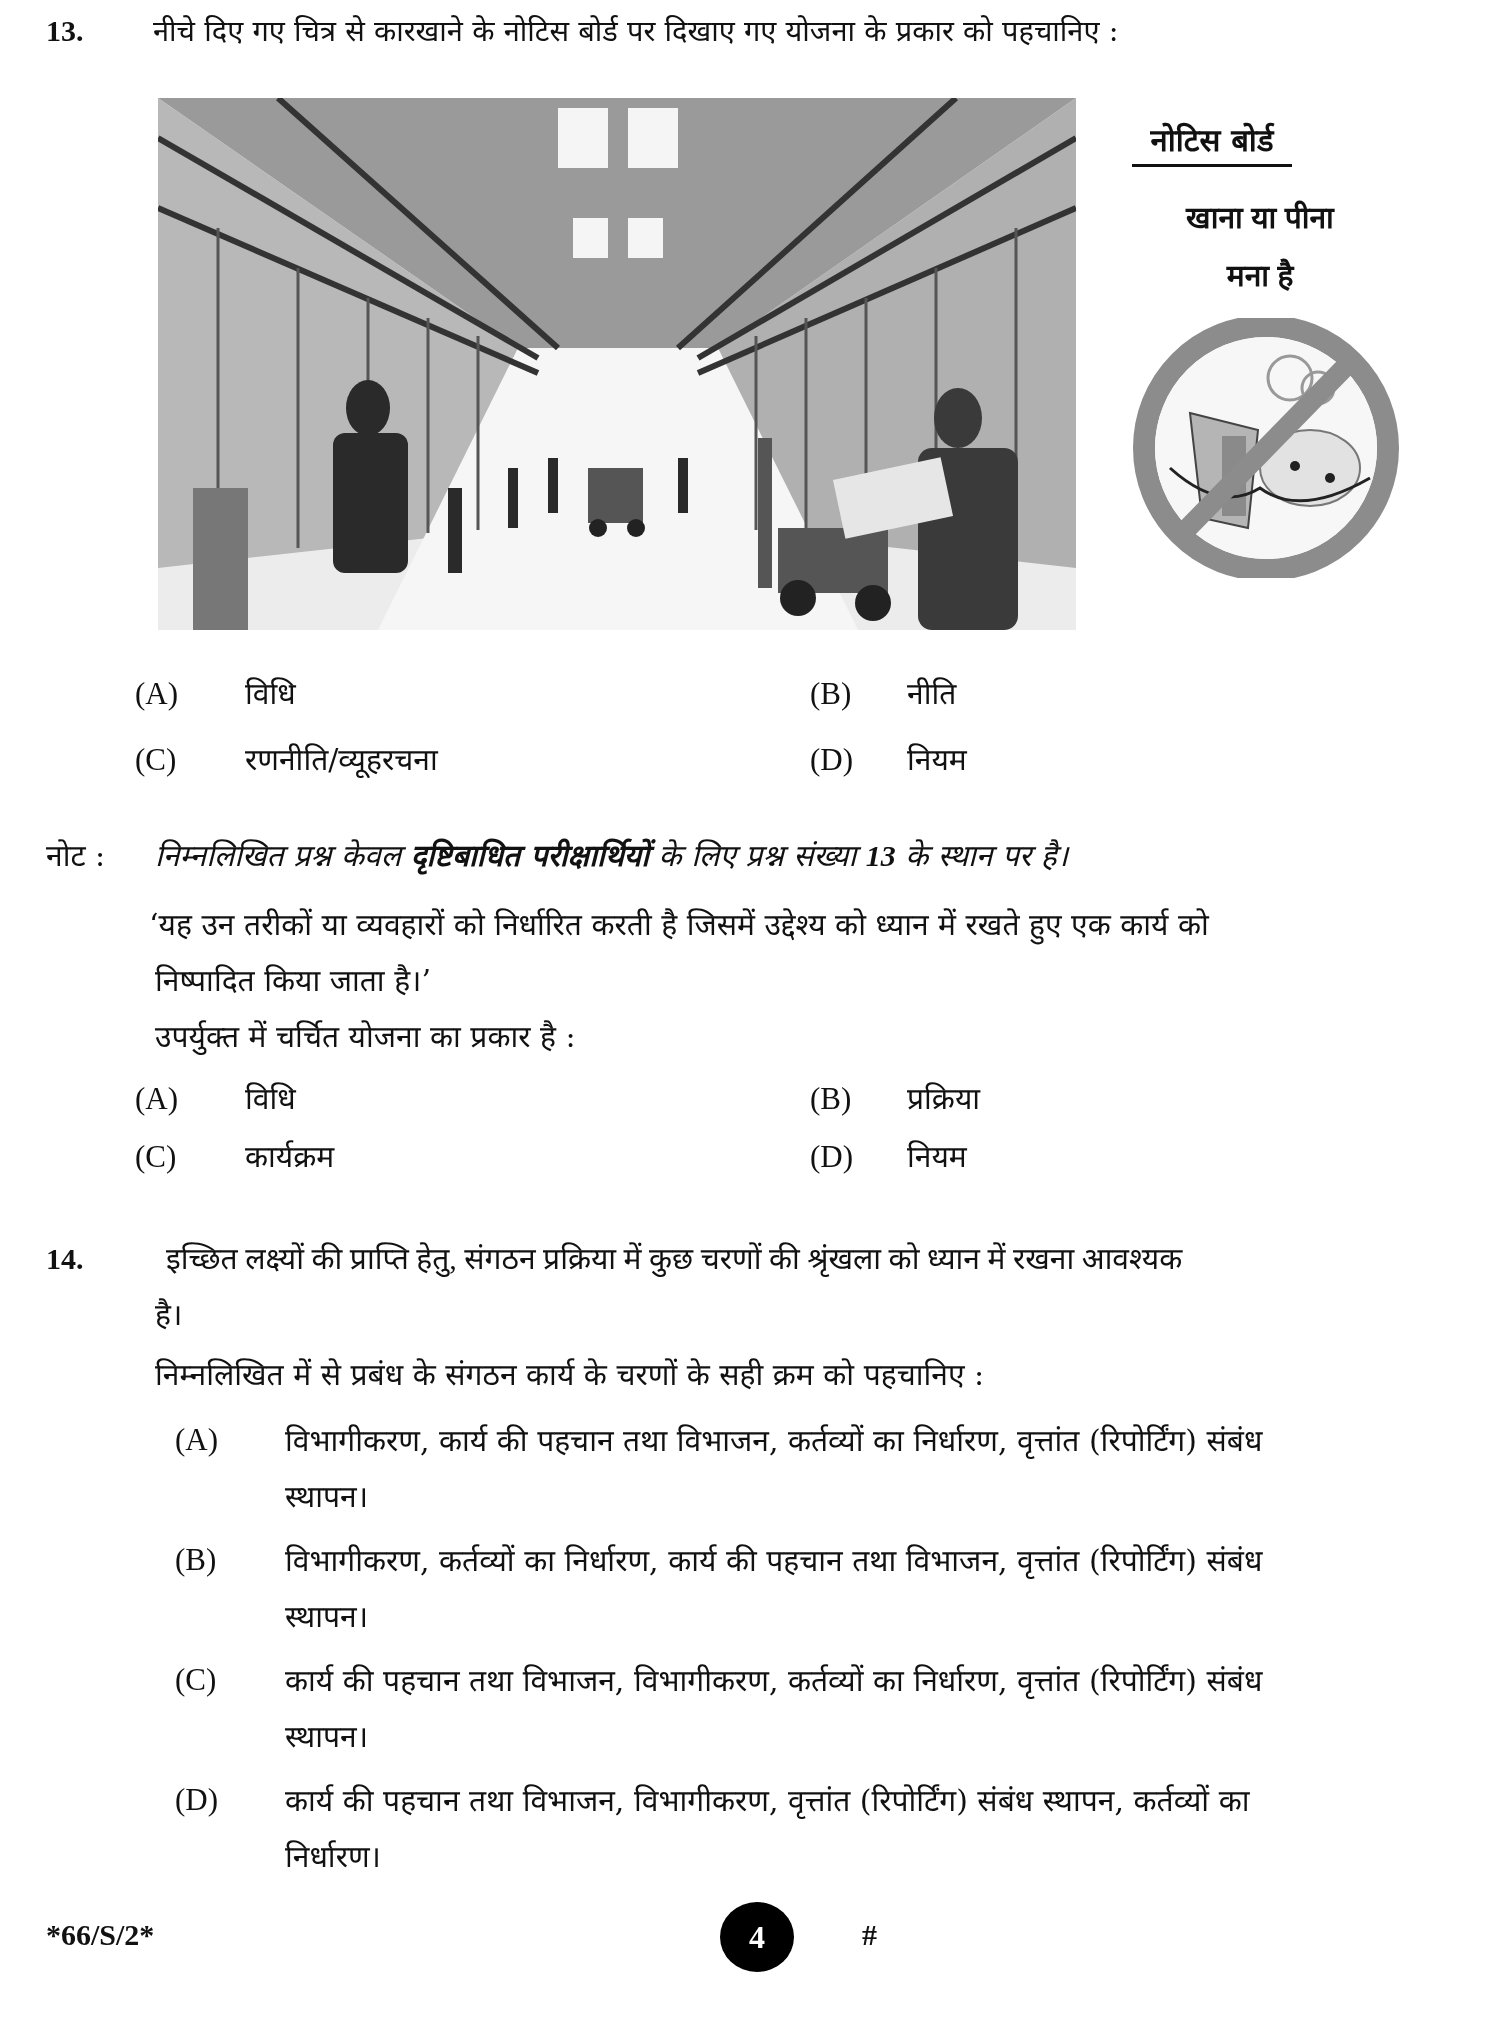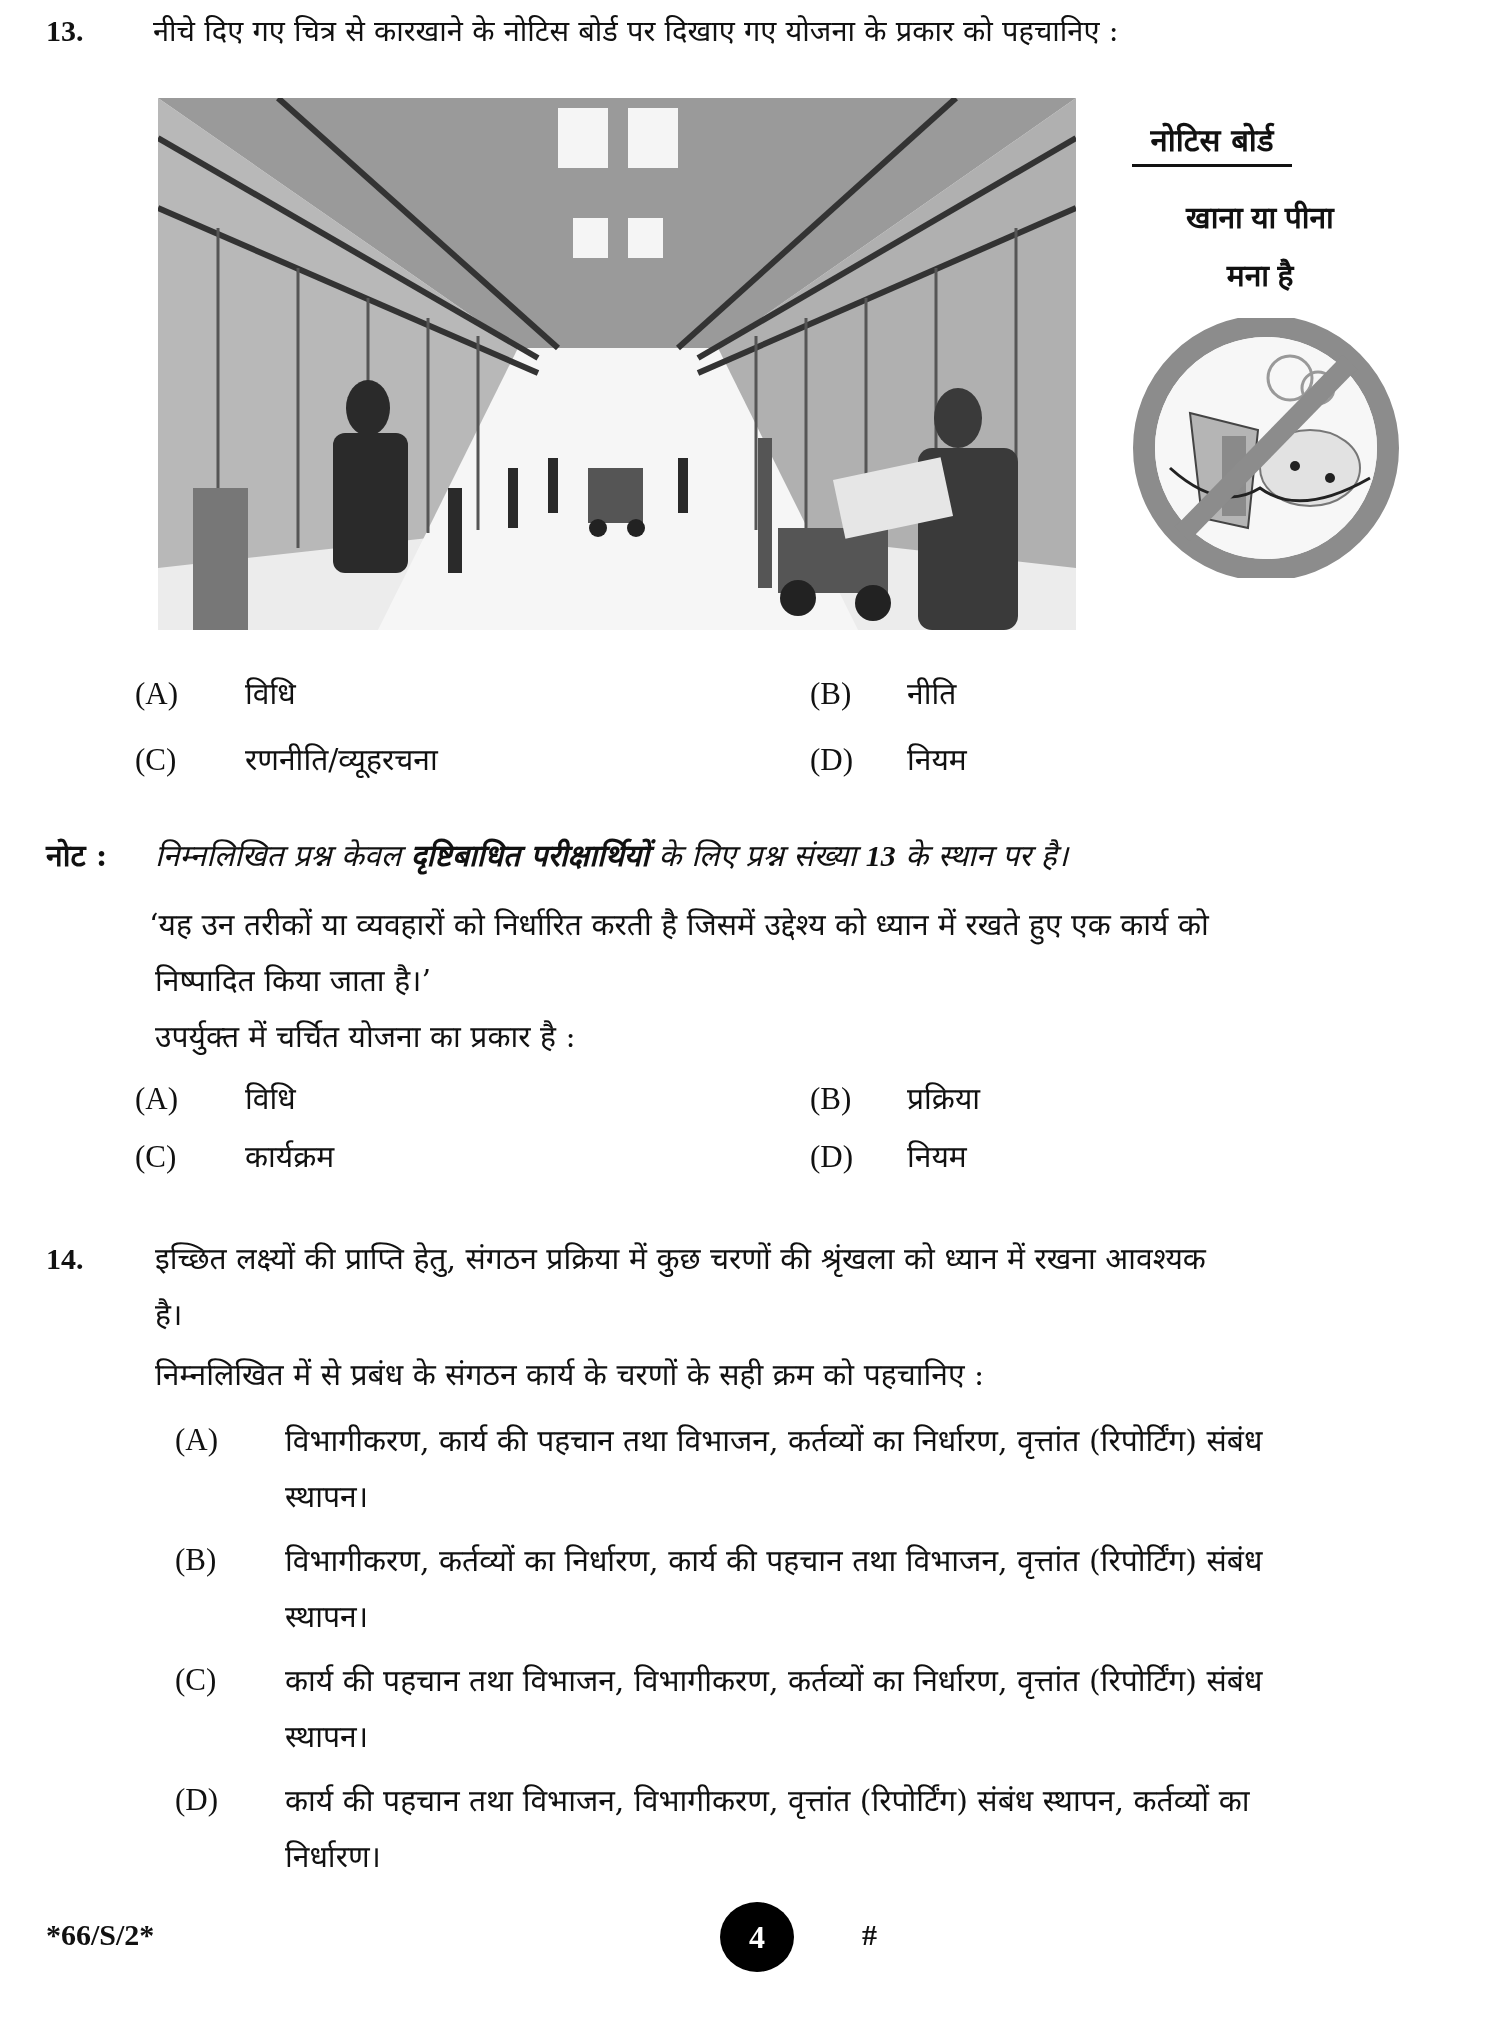--- a/index.html
+++ b/index.html
@@ -29,21 +29,21 @@
     padding-bottom: 4px; font-family: "DejaVu Sans", sans-serif;
   }
   .notice-line {
     position: absolute; left: 1120px; width: 280px; text-align: center;
     font-weight: bold; font-size: 30px; font-family: Liberation Sans, sans-serif;
   }
   .no-food {
     position: absolute; left: 1130px; top: 318px; width: 272px; height: 260px;
   }
 
-  .note-label { font-weight: bold; font-size: 30px; text-align: right; }
+  .note-label { font-weight: normal; font-size: 30px; text-align: right; }
   .note-text { font-style: italic; font-size: 30px; }
   .note-text b { font-style: italic; }
 
   .footer-code { font-weight: bold; font-size: 30px; font-family: "Liberation Serif", serif; }
   .page-badge {
     position: absolute; left: 720px; top: 1902px; width: 74px; height: 70px;
     border-radius: 50%; background: #000; color: #fff; display: flex;
     align-items: center; justify-content: center;
     font-family: "Liberation Serif", serif; font-weight: bold; font-size: 32px;
   }
@@ -179,21 +179,21 @@
 <div class="row" style="left:135px; top:1135px;">
   <span class="opt-label" style="width:110px;">(C)</span>
   <span class="opt-text">कार्यक्रम</span>
 </div>
 <div class="row" style="left:810px; top:1135px;">
   <span class="opt-label" style="width:97px;">(D)</span>
   <span class="opt-text">नियम</span>
 </div>
 
 <div class="abs qnum" style="left:26px; top:1242px;">14.</div>
-<div class="abs text" style="left:135px; top:1230px;">इच्छित लक्ष्यों की प्राप्ति हेतु, संगठन प्रक्रिया में कुछ चरणों की श्रृंखला को ध्यान में रखना आवश्यक</div>
+<div class="abs text" style="left:146px; top:1230px;font-family:Liberation Serif, serif;">इच्छित लक्ष्यों की प्राप्ति हेतु, संगठन प्रक्रिया में कुछ चरणों की श्रृंखला को ध्यान में रखना आवश्यक</div>
 <div class="abs text" style="left:135px; top:1286px;">है।</div>
 <div class="abs text" style="left:135px; top:1346px;">निम्नलिखित में से प्रबंध के संगठन कार्य के चरणों के सही क्रम को पहचानिए :</div>
 
 <div class="abs" style="left:135px; top:1412px;">
   <span class="abs opt-label" style="left:0; top:10px;">(A)</span>
   <div class="abs text" style="left:110px; top:0; white-space:nowrap;">विभागीकरण, कार्य की पहचान तथा विभाजन, कर्तव्यों का निर्धारण, वृत्तांत (रिपोर्टिंग) संबंध</div>
   <div class="abs text" style="left:110px; top:56px; white-space:nowrap;">स्थापन।</div>
 </div>
 <div class="abs" style="left:135px; top:1532px;">
   <span class="abs opt-label" style="left:0; top:10px;">(B)</span>

